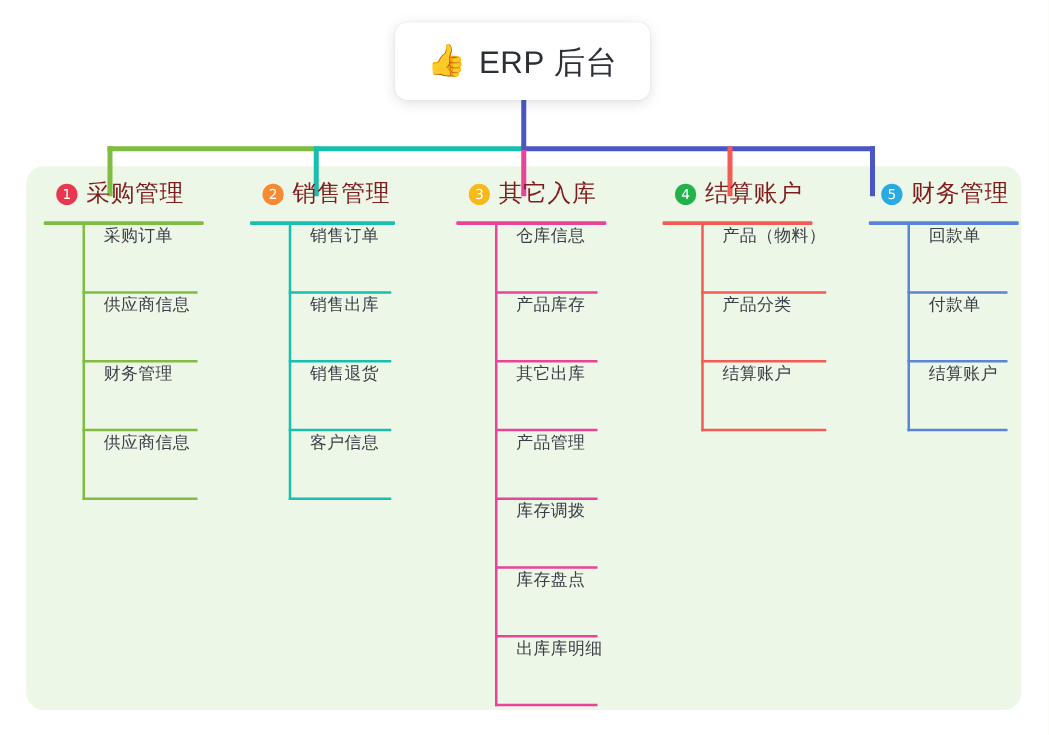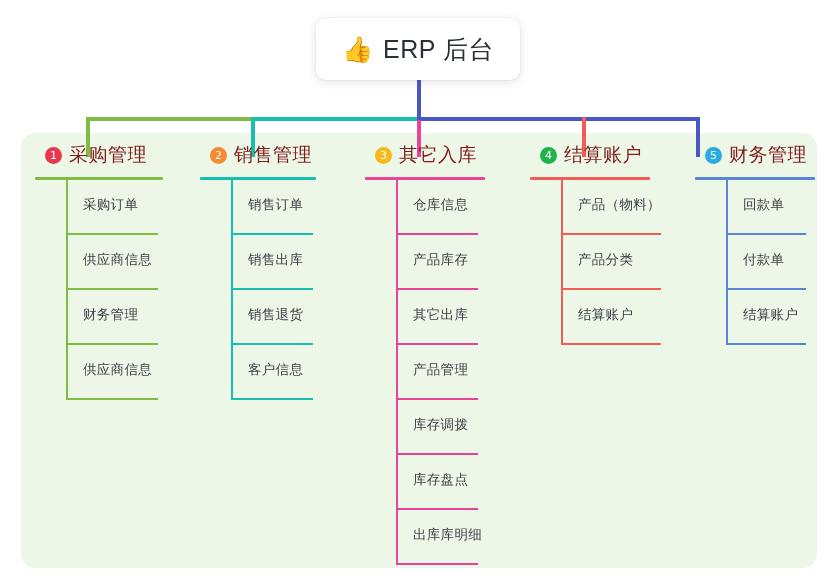--- a/index.html
+++ b/index.html
@@ -46,21 +46,21 @@
     width:17px;height:17px;border-radius:50%;
     color:#fff;font-size:11px;line-height:17px;text-align:center;
     flex:0 0 auto;font-family:"DejaVu Sans",sans-serif;
   }
   .col-title{font-size:19px;color:#7f1d1d;white-space:nowrap;letter-spacing:.5px;}
   .col-rule{height:3px;width:100%;border-radius:1px;}
   .col-body{position:relative;padding-left:31px;box-sizing:border-box;}
   .spine{position:absolute;left:31px;top:0;bottom:0;width:2px;}
   .item{
     position:relative;height:55px;box-sizing:border-box;
-    display:flex;align-items:center;
+    display:flex;align-items:flex-start;
   }
   .item-label{
     font-size:13.5px;color:#3a3f47;white-space:nowrap;
     padding-left:17px;padding-bottom:6px;letter-spacing:.3px;
   }
   .item-rule{position:absolute;left:0;bottom:0;height:2px;}
 </style>
 </head>
 <body>
 

